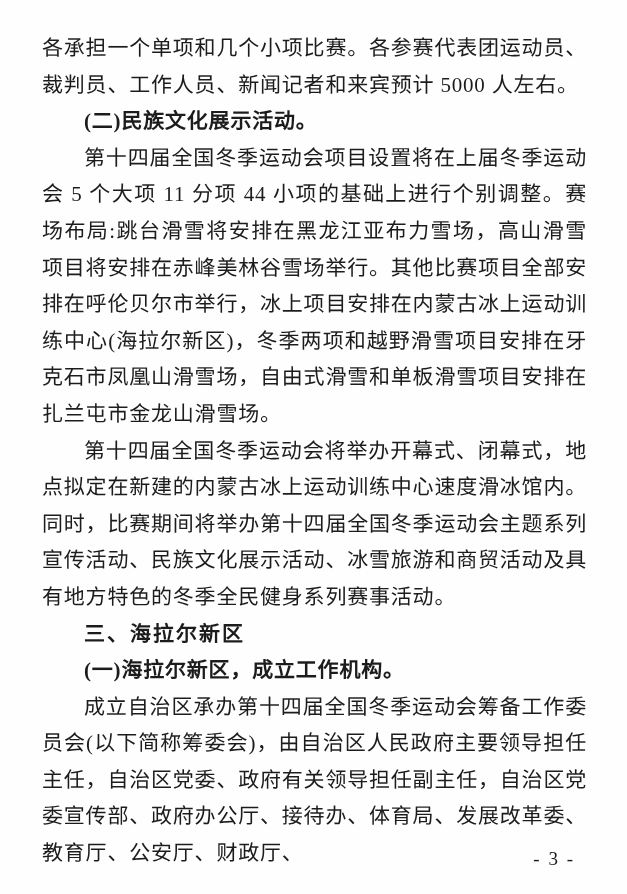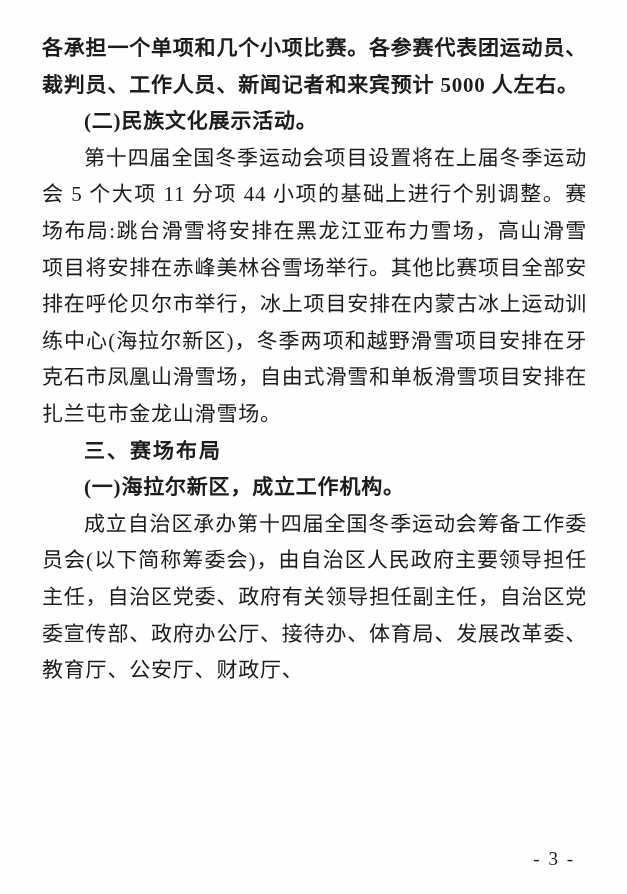--- a/index.html
+++ b/index.html
@@ -32,21 +32,21 @@
     text-align: justify;
     text-align-last: left;
     word-break: break-all;
   }
   p.body {
     text-indent: 2em;
     font-weight: normal;
   }
   p.body-continuation {
     text-indent: 0;
-    font-weight: bold;
+    font-weight: normal;
   }
   p.heading-kai {
     text-indent: 2em;
     font-weight: bold;
     
   }
   p.heading-hei {
     text-indent: 2em;
     font-weight: bold;
     font-family: "Liberation Sans", "DejaVu Sans", sans-serif;
@@ -63,18 +63,19 @@
   }
 </style>
 </head>
 <body>
 
 <div class="page">
   <div class="text-block" id="paragraphs-container">
       <p class="body-continuation">各承担一个单项和几个小项比赛。各参赛代表团运动员、裁判员、工作人员、新闻记者和来宾预计 5000 人左右。</p>
       <p class="heading-kai">(二)民族文化展示活动。</p>
       <p class="body">第十四届全国冬季运动会项目设置将在上届冬季运动会 5 个大项 11 分项 44 小项的基础上进行个别调整。赛场布局:跳台滑雪将安排在黑龙江亚布力雪场，高山滑雪项目将安排在赤峰美林谷雪场举行。其他比赛项目全部安排在呼伦贝尔市举行，冰上项目安排在内蒙古冰上运动训练中心(海拉尔新区)，冬季两项和越野滑雪项目安排在牙克石市凤凰山滑雪场，自由式滑雪和单板滑雪项目安排在扎兰屯市金龙山滑雪场。</p>
-      <p class="heading-hei">三、赛场布局</p>
+      <p class="body">第十四届全国冬季运动会将举办开幕式、闭幕式，地点拟定在新建的内蒙古冰上运动训练中心速度滑冰馆内。同时，比赛期间将举办第十四届全国冬季运动会主题系列宣传活动、民族文化展示活动、冰雪旅游和商贸活动及具有地方特色的冬季全民健身系列赛事活动。</p>
+      <p class="heading-hei">三、海拉尔新区</p>
       <p class="heading-kai">(一)海拉尔新区，成立工作机构。</p>
       <p class="body">成立自治区承办第十四届全国冬季运动会筹备工作委员会(以下简称筹委会)，由自治区人民政府主要领导担任主任，自治区党委、政府有关领导担任副主任，自治区党委宣传部、政府办公厅、接待办、体育局、发展改革委、教育厅、公安厅、财政厅、</p>
     </div>
   <div class="footer-pagenum">- 3 -</div>
 </div>
 
 </body></html>

